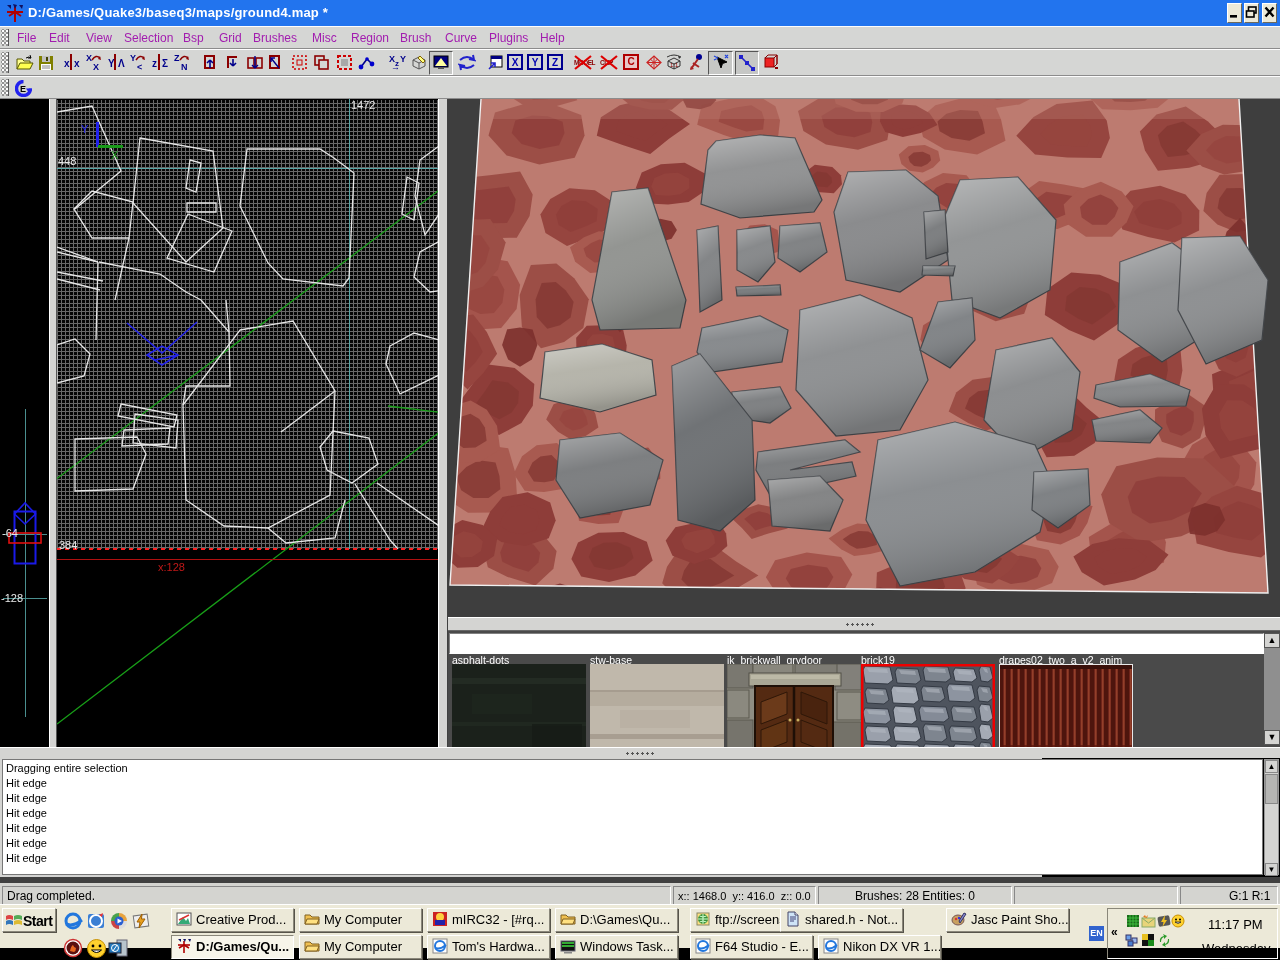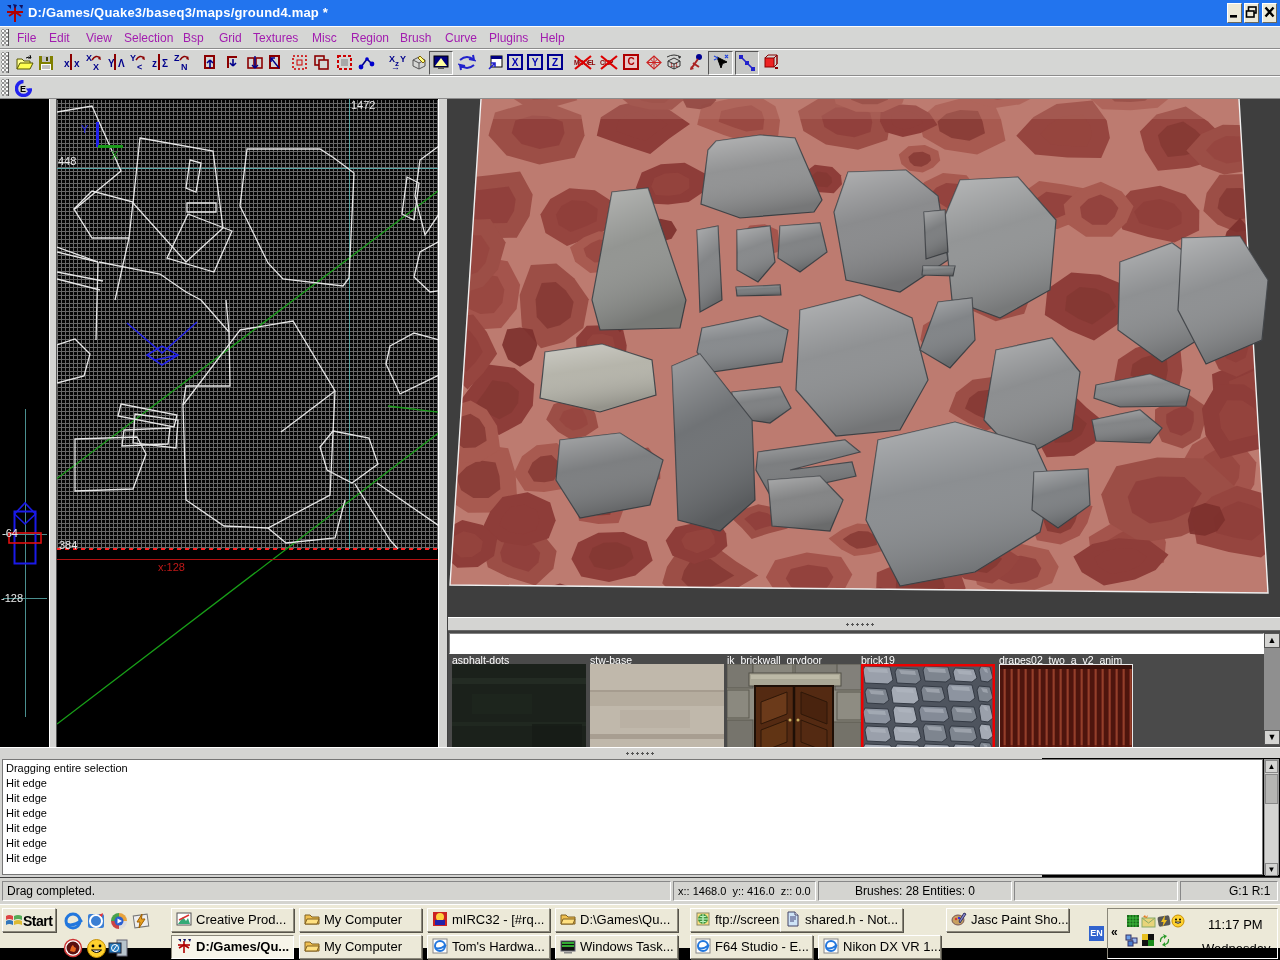--- a/index.html
+++ b/index.html
@@ -21,21 +21,21 @@
 #main { left:0; top:99px; width:1280px; height:648px; background:#000; overflow:hidden; }
 #vsplit1 { left:49px; top:0px; width:8px; height:648px; background:#d4d4d2; border-left:1px solid #fff; border-right:1px solid #555;}
 #vsplit2 { left:438px; top:0px; width:10px; height:648px; background:#d4d4d2; border-left:1px solid #fff; border-right:1px solid #404040;}
 #texwin { left:448px; top:532px; width:832px; height:116px; background:#4a4a4a; overflow:hidden; }
 #hsplit1 { left:448px; top:518px; width:832px; height:14px; background:#d4d4d2; border-top:1px solid #fff; border-bottom:1px solid #666; }
 #hsplit2 { left:0px; top:747px; width:1280px; height:11px; background:#d4d4d2; border-top:1px solid #fff; }
 .dots { width:30px; height:3px; background-image:radial-gradient(circle at 1.5px 1.5px, #555 1px, transparent 1.3px); background-size:5px 3px; }
 #console { left:0px; top:758px; width:1042px; height:119px; background:#d4d4d2; }
 #consoleinner { left:2px; top:1px; width:1261px; height:116px; background:#fff; border:1px solid #777; color:#000; font-size:11px; line-height:15px; padding:1px 0 0 3px;}
 #conscroll { left:1264px; top:1px; width:15px; height:116px; background:#d4d4d2; border:1px solid #999;}
-#statusbar { left:0px; top:877px; width:1280px; height:27px; background:#d4d4d0; border-top:1px solid #404040; }
+#statusbar { left:0px; top:877px; width:1280px; height:27px; background:#d4d4d0; border-top:6px solid #404040; }
 .spanel { top:3px; height:20px; border:1px solid #888; border-right-color:#fff; border-bottom-color:#fff;
  color:#000; font-size:12px; line-height:18px; padding:0 4px; background:#d4d4d0;}
 #taskbar { left:0px; top:904px; width:1280px; height:44px; background:#ece9d8; border-top:1px solid #fff;padding-left:6px; }
 .taskbtn { height:24px; background:#ece9d8; border:1px solid #fff; border-right-color:#8a877a; border-bottom-color:#8a877a;
  box-shadow:1px 1px 0 #57544a; color:#000; font-size:13px; line-height:22px; padding-left:4px; white-space:nowrap; overflow:hidden;}
 .taskbtn .ticon { display:inline-block; width:16px; height:16px; vertical-align:-3px; margin-right:4px;}
 </style>
 </head>
 <body>
 <div id="root">
@@ -64,21 +64,21 @@
         <path d="M2.5 3.5 L10.5 12.5 M10.5 3.5 L2.5 12.5" stroke="#000" stroke-width="2.4"></path>
       </svg></div>
   <div class="abs bar" id="menubar">
       <div class="abs grip"></div>
     <span class="menuitem abs" style="left:17px;top:4px;">File</span>
     <span class="menuitem abs" style="left:49px;top:4px;">Edit</span>
     <span class="menuitem abs" style="left:86px;top:4px;">View</span>
     <span class="menuitem abs" style="left:124px;top:4px;">Selection</span>
     <span class="menuitem abs" style="left:183px;top:4px;">Bsp</span>
     <span class="menuitem abs" style="left:219px;top:4px;">Grid</span>
-    <span class="menuitem abs" style="left:253px;top:4px;">Textures</span>
+    <span class="menuitem abs" style="left:253px;top:4px;">Brushes</span>
     <span class="menuitem abs" style="left:312px;top:4px;">Misc</span>
     <span class="menuitem abs" style="left:351px;top:4px;">Region</span>
     <span class="menuitem abs" style="left:400px;top:4px;">Brush</span>
     <span class="menuitem abs" style="left:445px;top:4px;text-align:center;">Curve</span>
     <span class="menuitem abs" style="left:489px;top:4px;">Plugins</span>
     <span class="menuitem abs" style="left:540px;top:4px;">Help</span>
   </div>
   <div class="abs bar" id="toolbar1">
       <div class="abs grip"></div>
       <div id="tb1icons">

